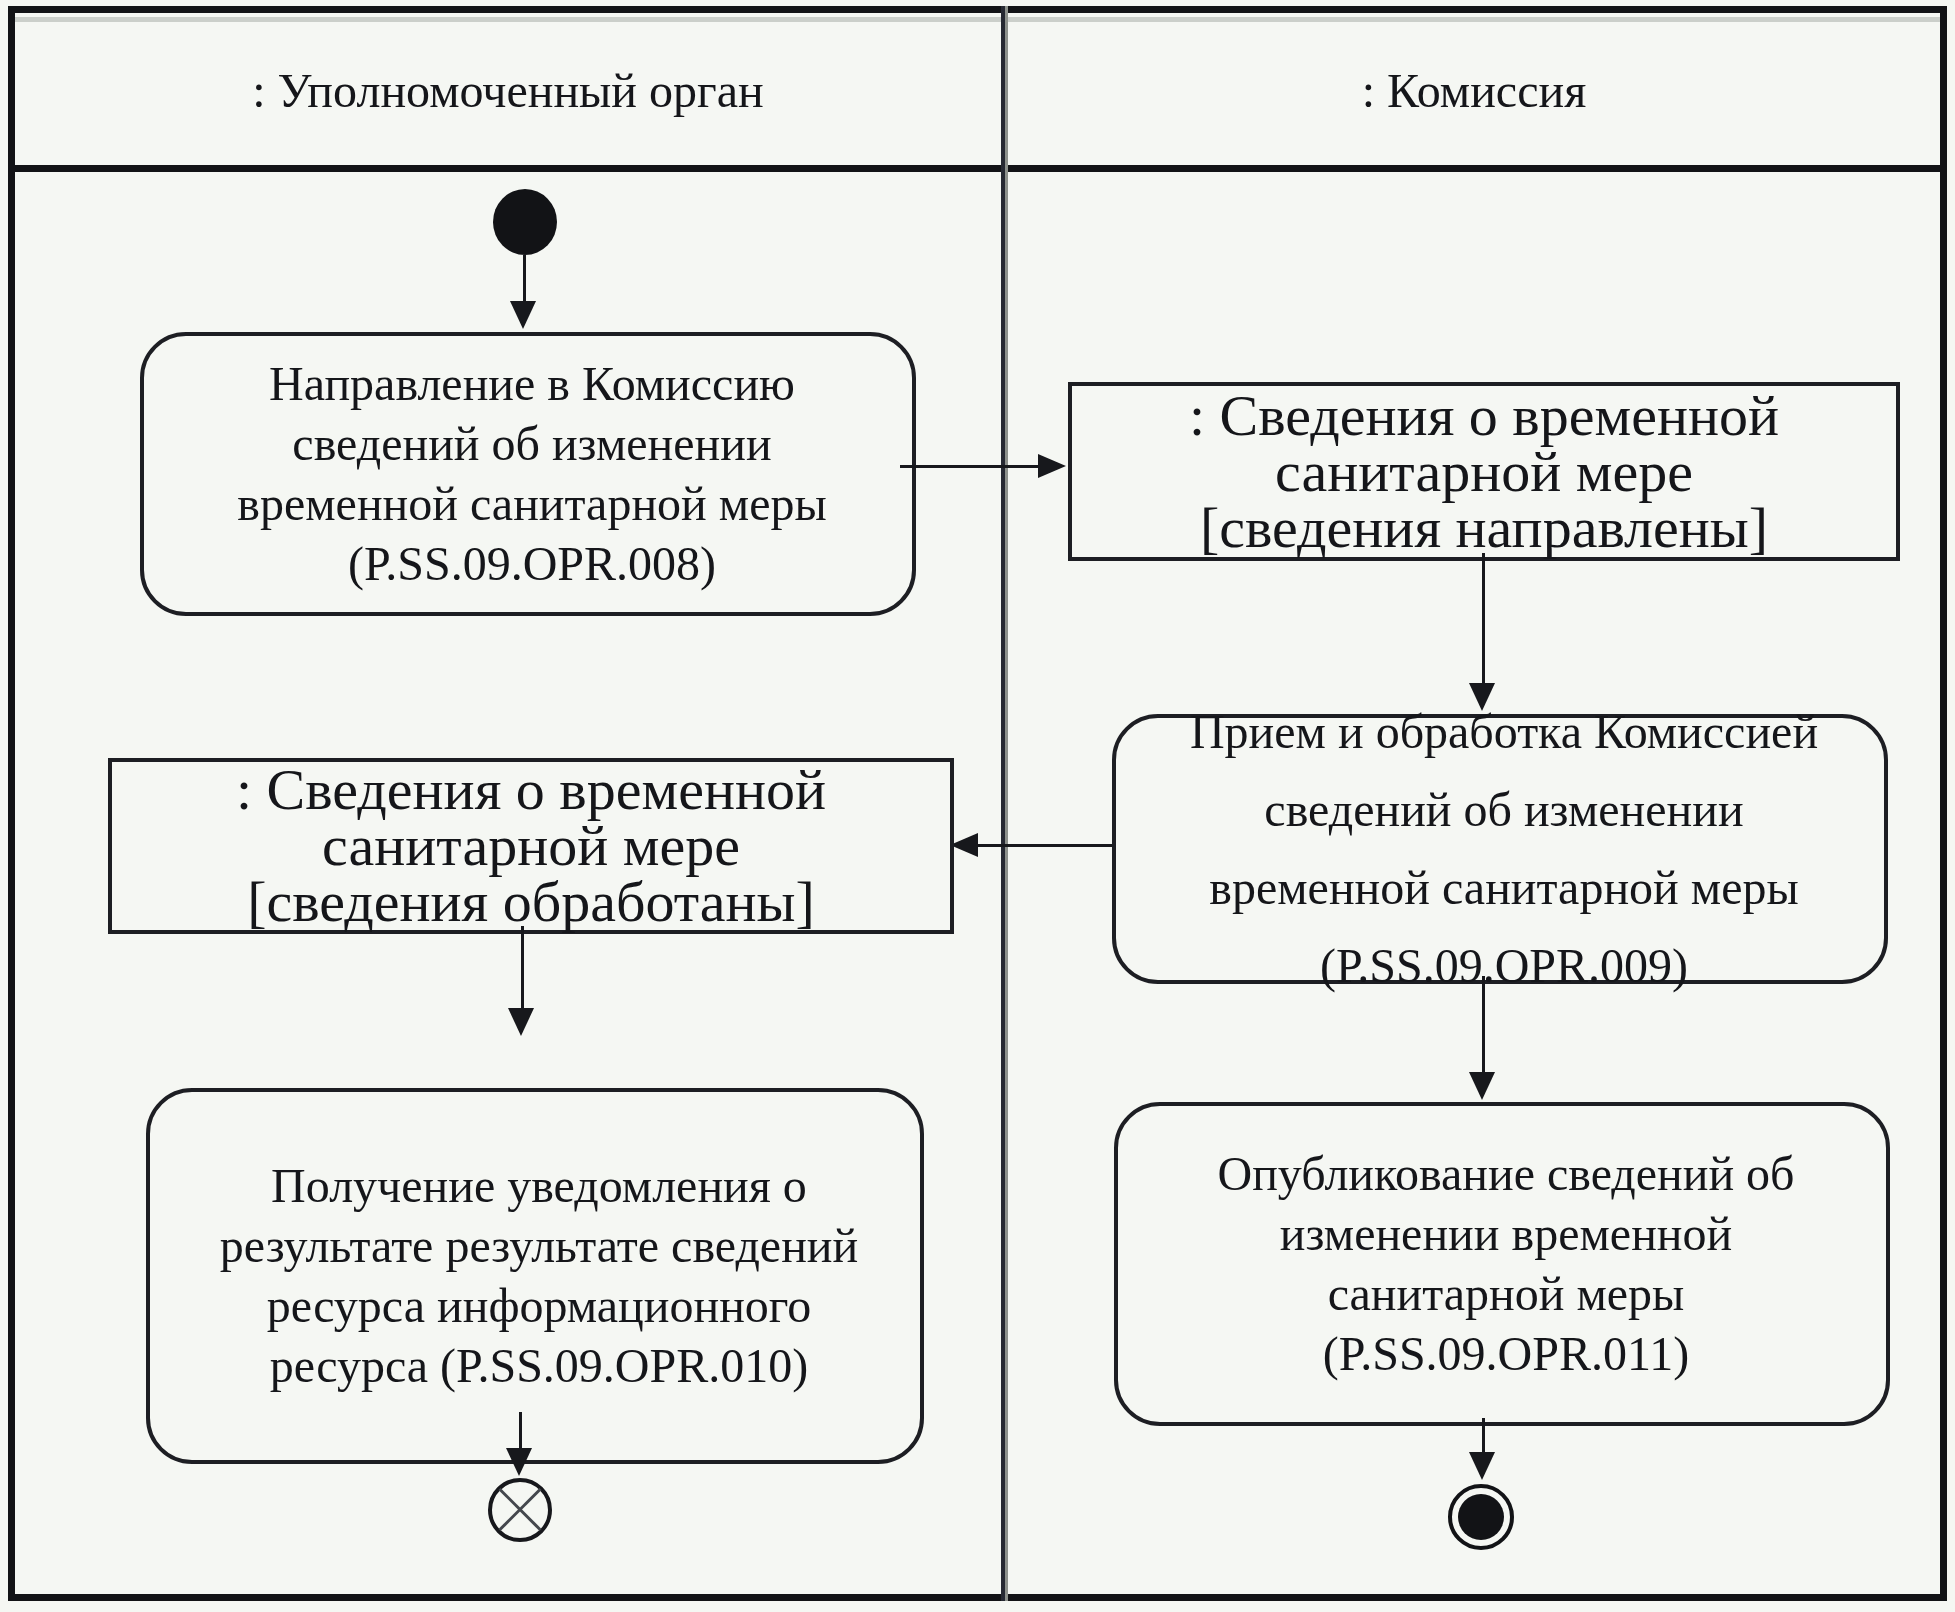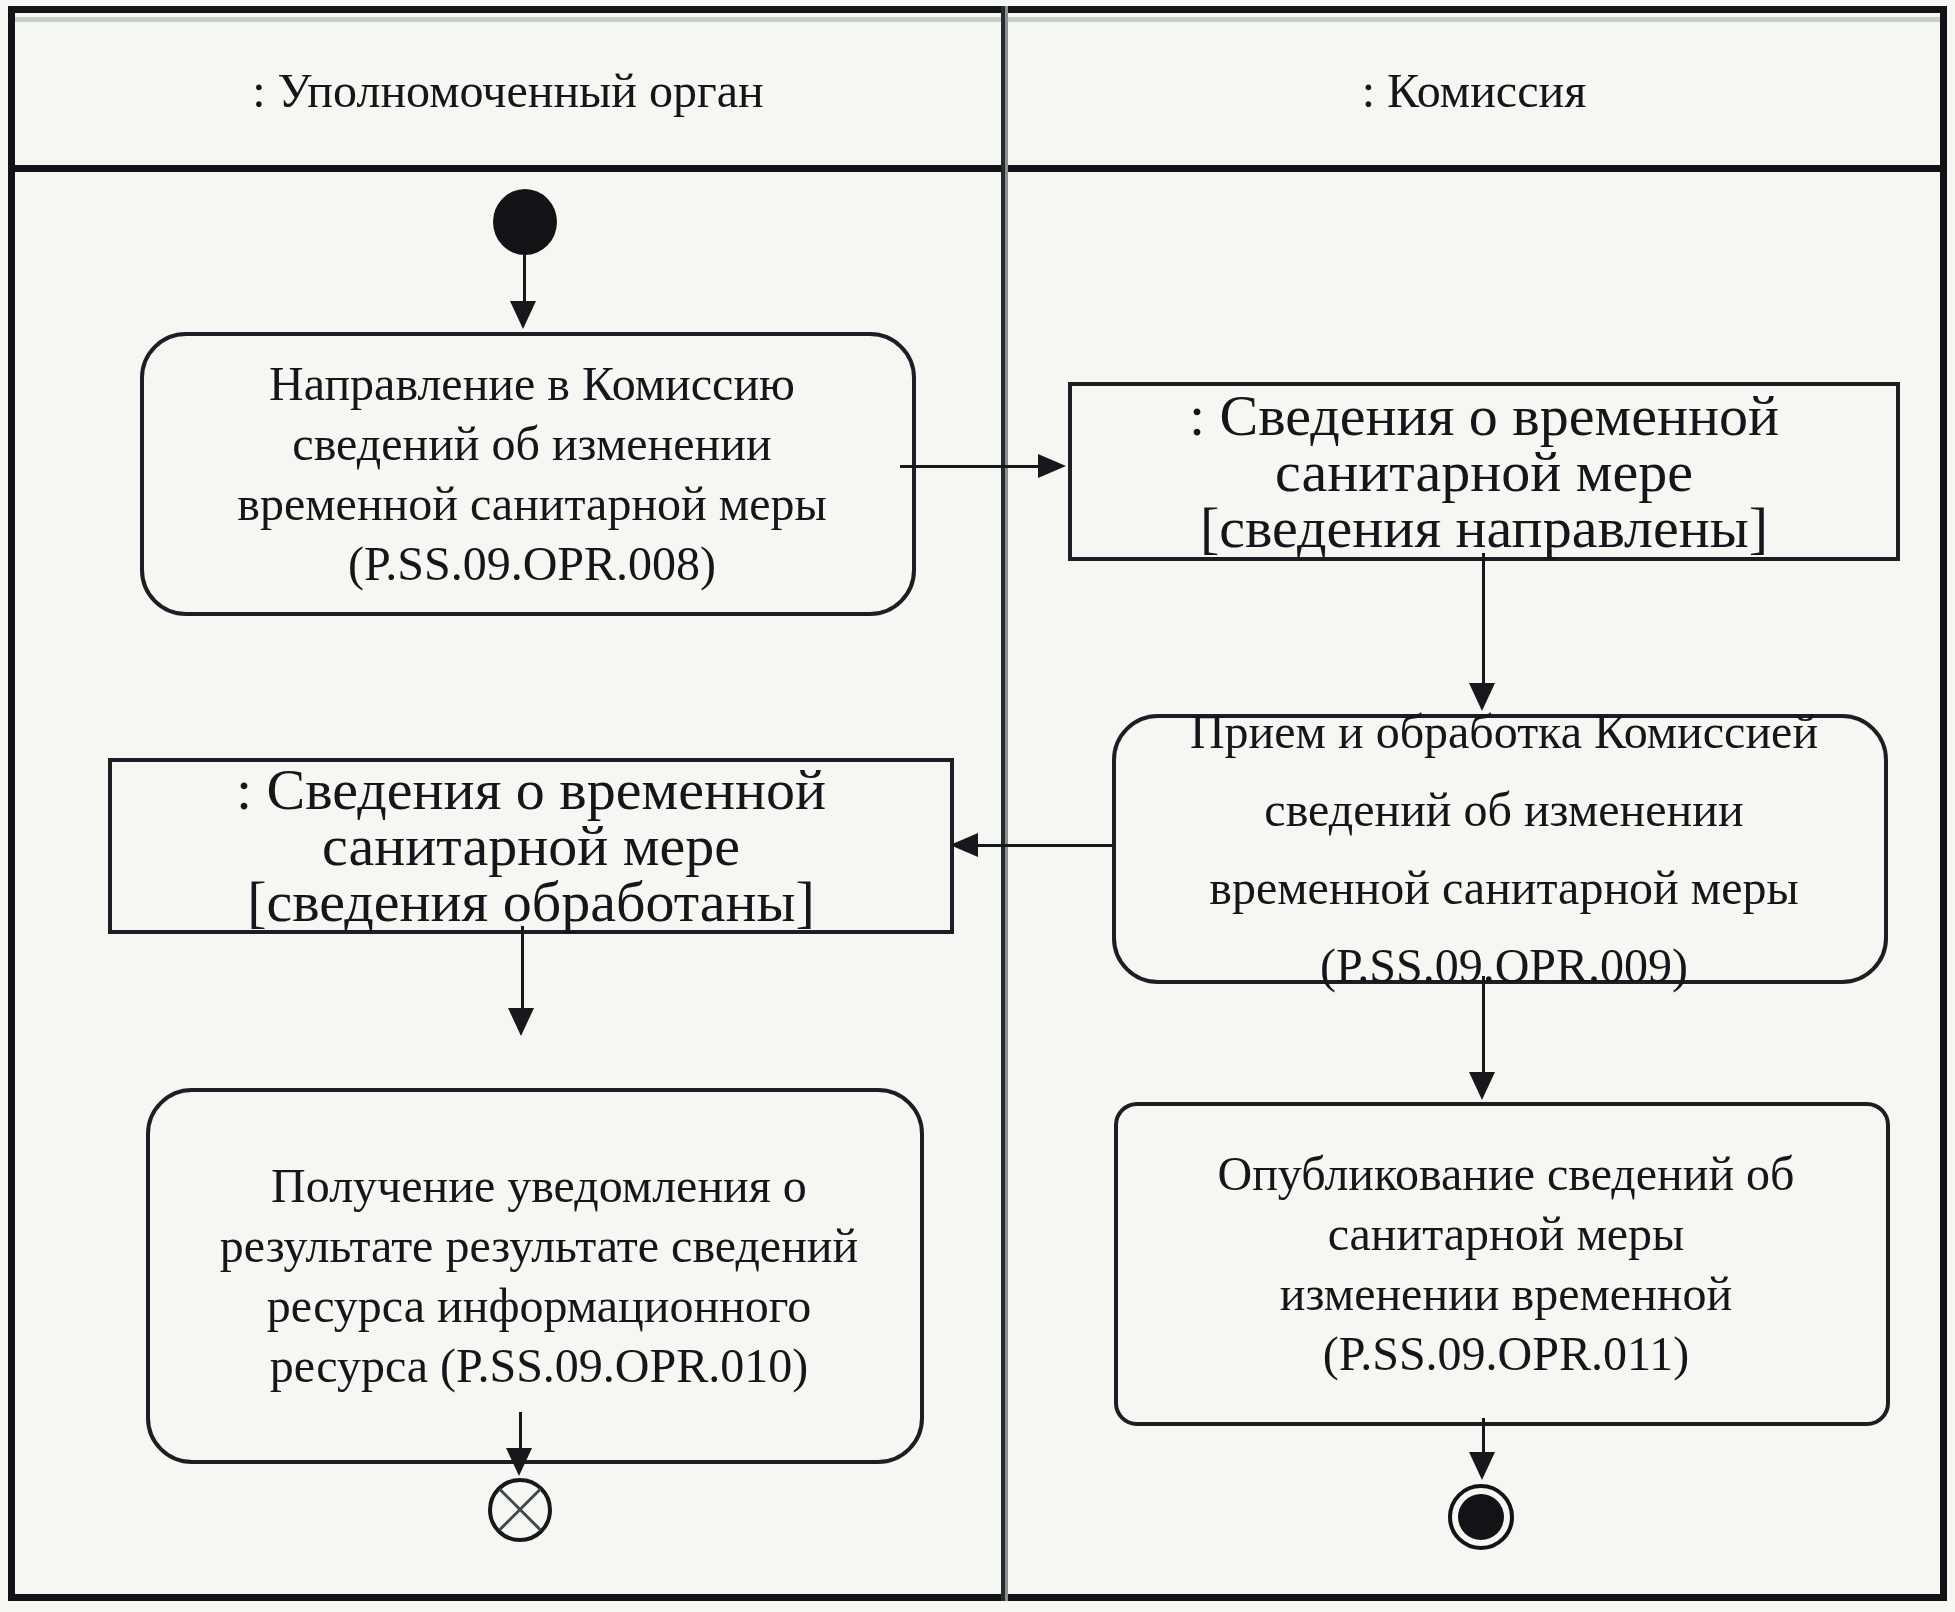--- a/index.html
+++ b/index.html
@@ -197,24 +197,24 @@
   <div class="abs head-down" style="left:506px; top:1448px;"></div>
 
   <div class="abs flow-final">
     <div class="x1"></div>
     <div class="x2"></div>
   </div>
 
   <div class="abs vline" style="left:1482px; top:976px; height:96px;"></div>
   <div class="abs head-down" style="left:1469px; top:1072px;"></div>
 
-  <div class="abs action" style="left:1114px; top:1102px; width:760px; height:316px;border-radius:23px;">
+  <div class="abs action" style="left:1114px; top:1102px; width:760px; height:316px;">
     <div class="tline">Опубликование сведений об</div>
+    <div class="tline">изменении временной</div>
     <div class="tline">санитарной меры</div>
-    <div class="tline">изменении временной</div>
     <div class="tline">(P.SS.09.OPR.011)</div>
   </div>
 
   <div class="abs vline" style="left:1482px; top:1418px; height:34px;"></div>
   <div class="abs head-down" style="left:1469px; top:1452px;"></div>
 
   <div class="abs activity-final">
     <div class="core"></div>
   </div>
 

